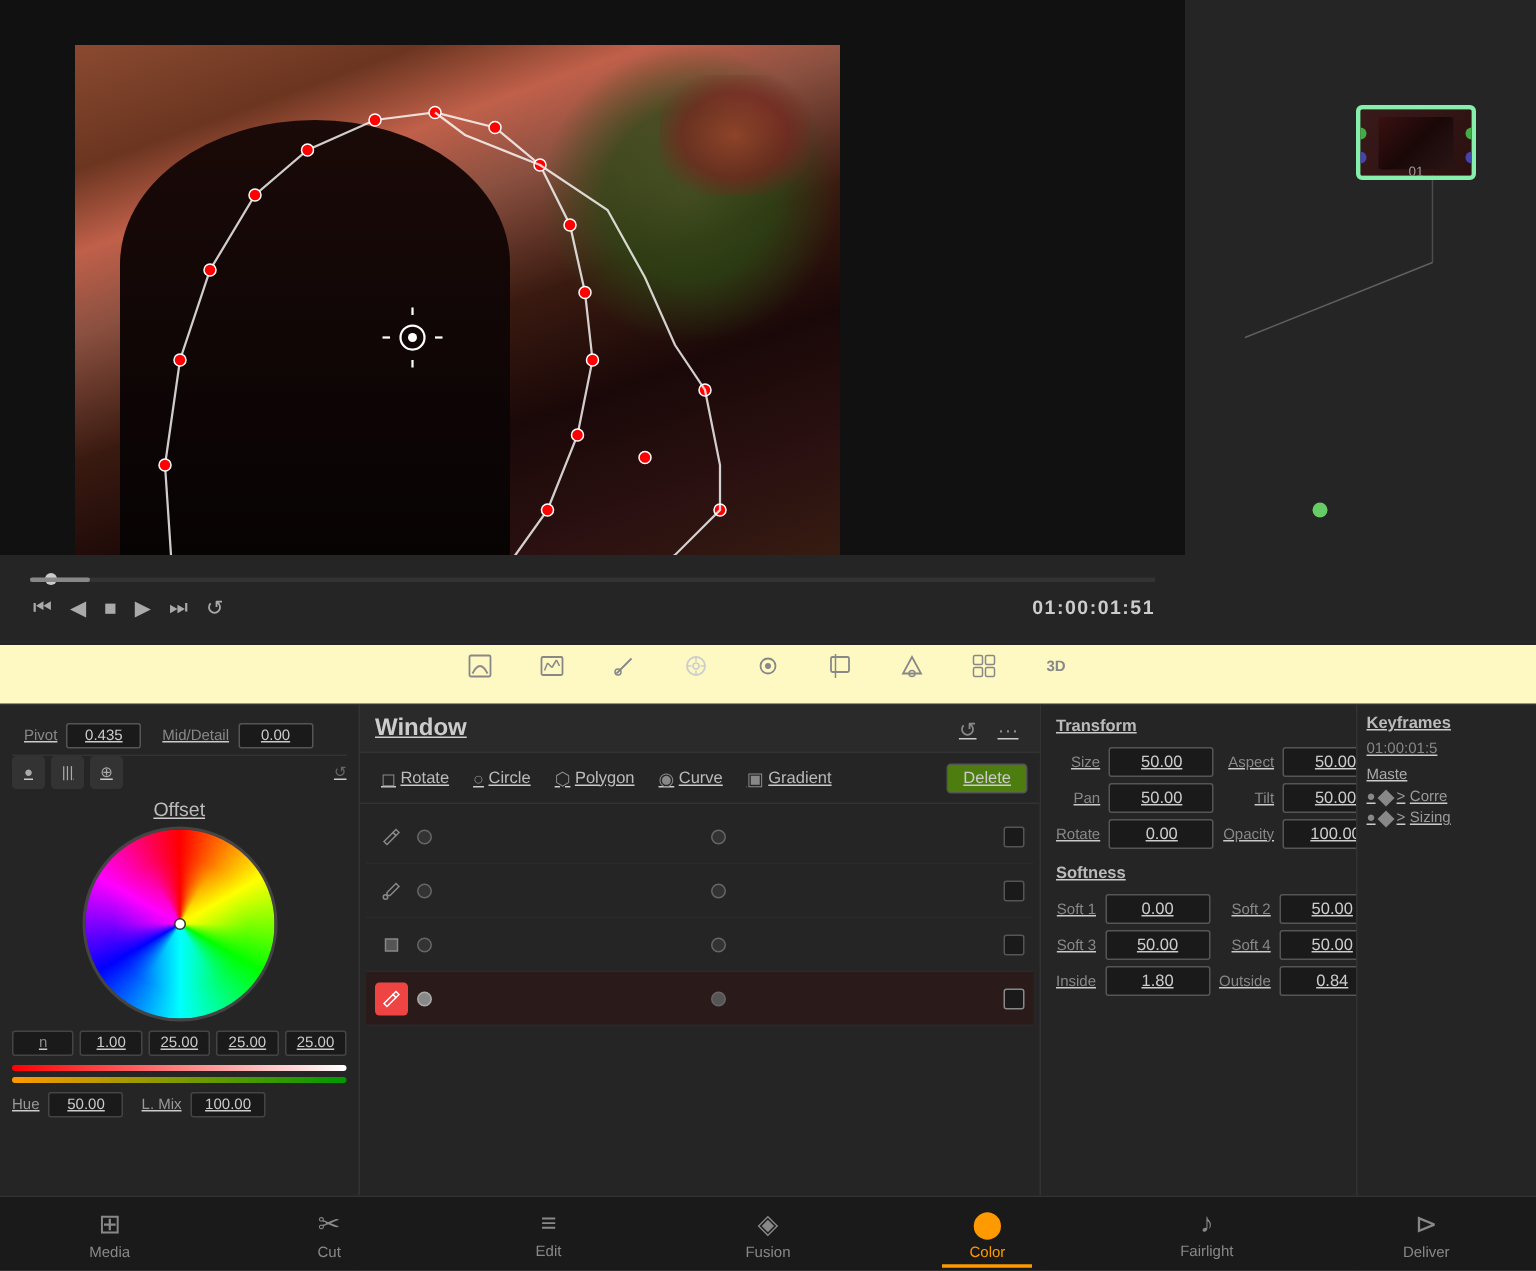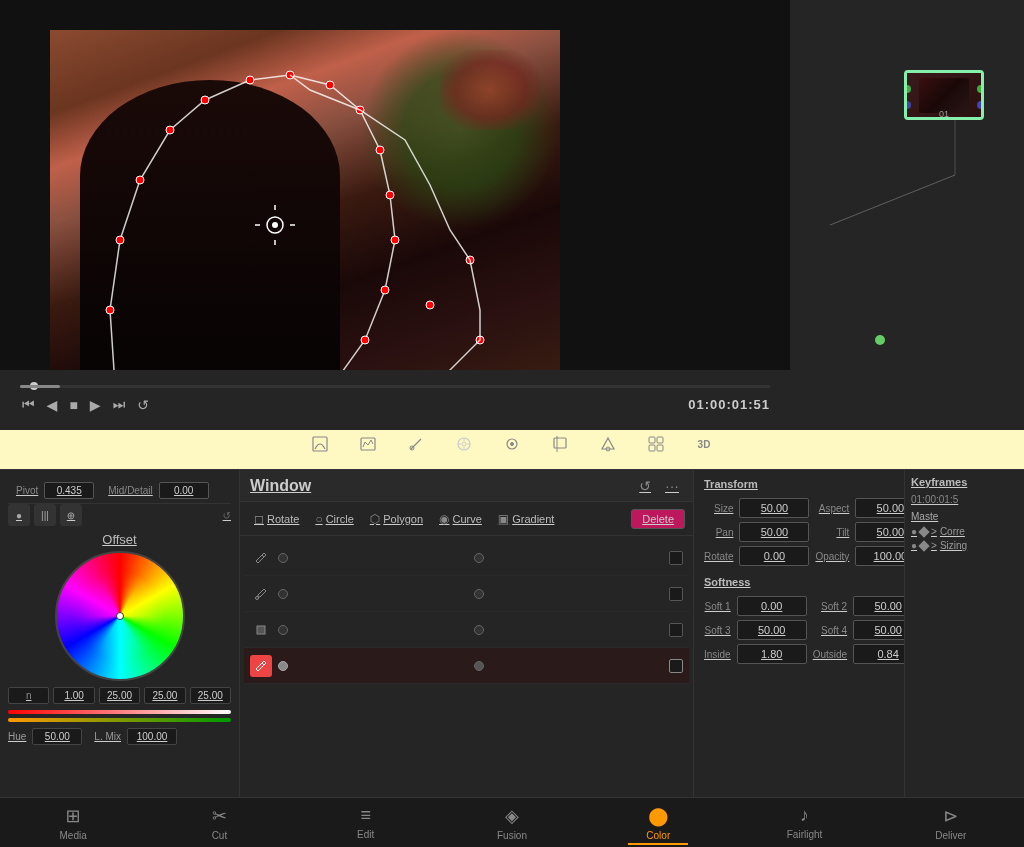--- a/index.html
+++ b/index.html
@@ -450,21 +450,21 @@
     }
 
     .shape-icon {
       font-size: 12px;
       color: #888;
     }
 
     .delete-btn {
       margin-left: auto;
       padding: 3px 10px;
-      background: #be185d;
+      background: #4d7c0f;
       border: 1px solid #555;
       color: #ccc;
       cursor: pointer;
       font-size: 11px;
       border-radius: 3px;
     }
 
     .window-layers {
       flex: 1;
       overflow-y: auto;

